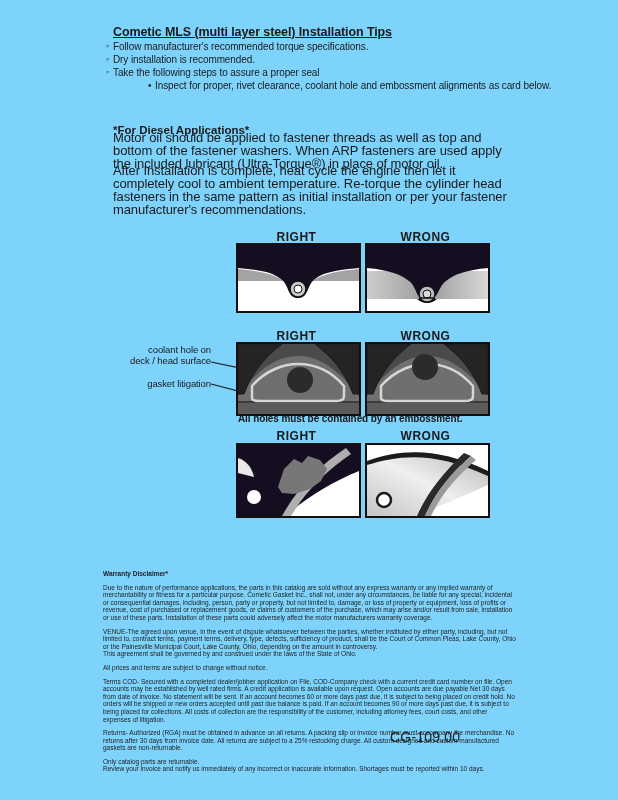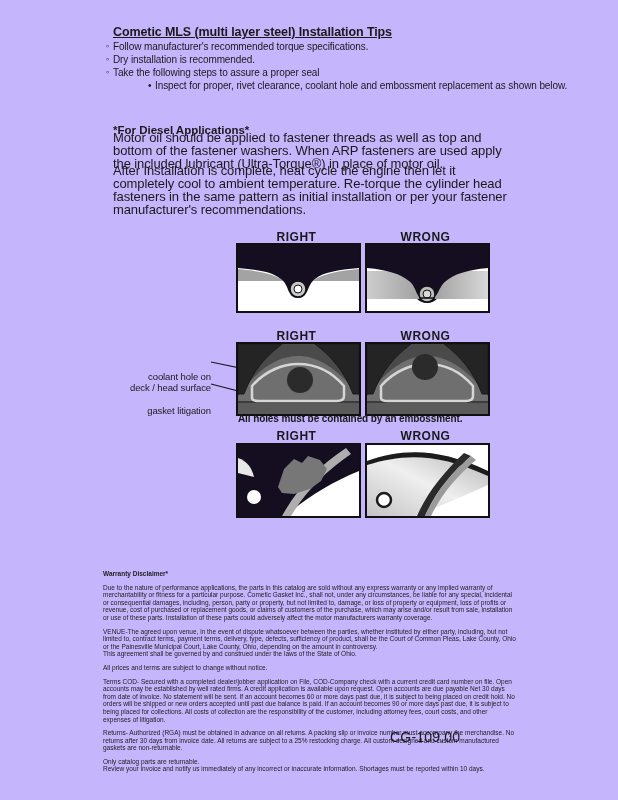--- a/index.html
+++ b/index.html
@@ -1,16 +1,16 @@
 <!DOCTYPE html>
 <html><head>
 <meta charset="utf-8">
 <style>
   html,body{margin:0;padding:0;background:#ffffff;}
-  #page{position:relative;width:618px;height:800px;background:#c4b5fd;overflow:hidden;
+  #page{position:relative;width:618px;height:800px;background:#7dd3fc;overflow:hidden;
         font-family:"Liberation Sans",sans-serif;color:#1a1a1a;}
 
   .title{position:absolute;left:113px;top:25px;font-size:12.5px;font-weight:bold;
          text-decoration:underline;letter-spacing:-0.1px;}
 
   .bullets{position:absolute;left:106px;top:40px;font-size:10px;line-height:13px;letter-spacing:-0.1px;}
   .b-row{white-space:nowrap;}
   .b-mark{display:inline-block;width:7px;font-size:9px;vertical-align:1px;}
   .sb-row{white-space:nowrap;padding-left:42px;}
   .sb-mark{display:inline-block;width:7px;font-size:10px;}
@@ -19,42 +19,42 @@
   .para{position:absolute;left:113px;width:404px;font-size:13px;line-height:13px;letter-spacing:-0.1px;}
   #d-p1{top:131px;}
   #d-p2{top:164px;}
   #d-p3{top:204px;}
 
   .rw-label{position:absolute;width:121px;text-align:center;font-size:12px;font-weight:bold;letter-spacing:0.5px;}
   .dbox{position:absolute;width:121px;border:2px solid #101010;line-height:0;}
   .dbox svg{display:block;}
   .caption{position:absolute;font-size:10px;font-weight:bold;letter-spacing:-0.1px;line-height:11.5px;}
 
-  .callout{position:absolute;left:98px;width:113px;text-align:right;font-size:9.5px;line-height:11px;letter-spacing:-0.1px;margin-top:27px;}
+  .callout{position:absolute;left:98px;width:113px;text-align:right;font-size:9.5px;line-height:11px;letter-spacing:-0.1px;}
   #leader-svg{position:absolute;left:209px;top:352px;}
 
   .warranty{position:absolute;left:103px;top:570px;width:414px;font-size:6.5px;line-height:7.6px;color:#222;}
   .warranty .wh{font-weight:bold;margin-bottom:6px;}
   .warranty p{margin:0 0 6px 0;}
   .warranty .tight{margin:0;}
 
   .pagenum{position:absolute;left:390px;top:729px;font-size:14px;letter-spacing:0.2px;}
 </style>
 </head>
 <body>
 
 <div id="page">
 
   <div class="title">Cometic MLS (multi layer steel) Installation Tips</div>
 
   <div class="bullets">
     <div class="b-row"><span class="b-mark">◦</span><span>Follow manufacturer's recommended torque specifications.</span></div>
     <div class="b-row"><span class="b-mark">◦</span><span>Dry installation is recommended.</span></div>
     <div class="b-row"><span class="b-mark">◦</span><span>Take the following steps to assure a proper seal</span></div>
-    <div class="sb-row"><span class="sb-mark">•</span><span>Inspect for proper, rivet clearance, coolant hole and embossment replacement as shown below.</span></div>
+    <div class="sb-row"><span class="sb-mark">•</span><span>Inspect for proper, rivet clearance, coolant hole and embossment alignments as card below.</span></div>
   </div>
 
   <div class="diesel-h">*For Diesel Applications*</div>
   <div class="para" id="d-p1">Motor oil should be applied to fastener threads as well as top and bottom of the fastener washers. When ARP fasteners are used apply the included lubricant (Ultra-Torque®) in place of motor oil.</div>
   <div class="para" id="d-p2">After Installation is complete, heat cycle the engine then let it completely cool to ambient temperature. Re-torque the cylinder head fasteners in the same pattern as initial installation or per your fastener manufacturer's recommendations.</div>
 
   <div class="rw-label" style="left:236px;top:230px;">RIGHT</div>
   <div class="rw-label" style="left:365px;top:230px;">WRONG</div>
 
   <div class="dbox" style="left:236px;top:243px;">

